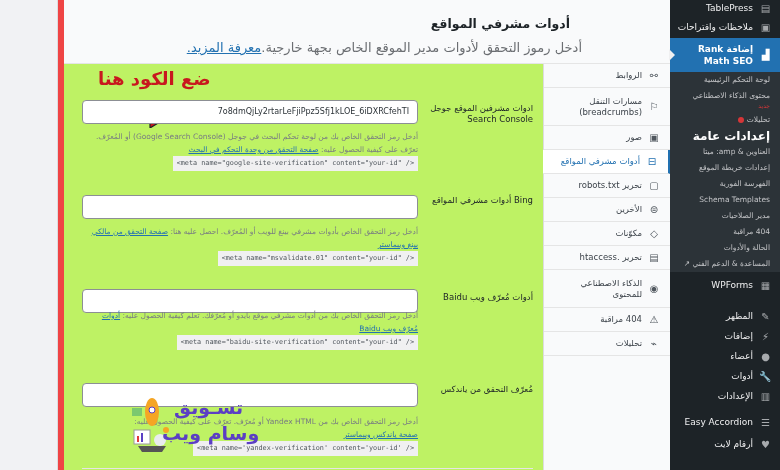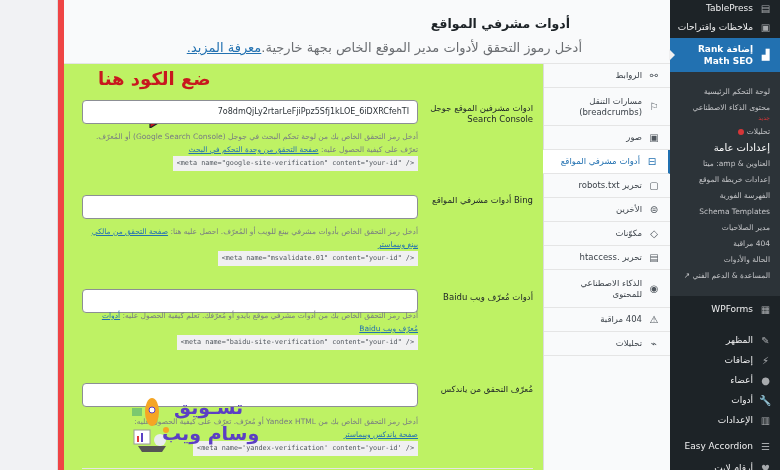--- a/index.html
+++ b/index.html
@@ -6,23 +6,23 @@
 html,body{width:780px;height:470px;overflow:hidden;background:#f0f0f1;font-family:"DejaVu Sans","Liberation Sans",sans-serif;}
 body{position:relative}
 .leftgap{position:absolute;left:0;top:0;width:58px;height:470px;background:#f1f2f4;border-right:1px solid #dcdcde}
 
 .adminbar{position:absolute;right:0;top:0;width:110px;height:470px;background:#1d2327;direction:rtl;}
 .ab-item{display:flex;align-items:center;gap:6px;padding:0 8px;color:#f0f0f1;font-size:9px;height:22px;white-space:nowrap}
 .ab-item .ic{width:13px;height:13px;display:inline-flex;align-items:center;justify-content:center;color:#a7aaad;font-size:10px;flex:0 0 13px}
 .ab-item.active{background:#2271b1;color:#fff;height:34px;align-items:center;font-weight:bold;line-height:12px;white-space:normal;position:relative}
 .ab-item.active .ic{color:#fff}
 .ab-item.active::after{content:"";position:absolute;left:-1px;top:50%;margin-top:-6px;border:6px solid transparent;border-left-color:#f0f0f1;border-right:0}
-.submenu{background:#2c3338;padding:12px 0}
+.submenu{background:#2c3338;padding:0 0}
 .sub{color:#c3c4c7;font-size:7.5px;padding:0 10px;height:16px;line-height:16px;white-space:nowrap;overflow:hidden}
-.sub.bold{color:#fff;font-weight:normal;font-size:10px}
+.sub.bold{color:#fff;font-weight:bold;font-size:12px}
 .sub.tall{height:auto;line-height:12px;white-space:normal;padding-top:2px;padding-bottom:2px}
 .badge-new{color:#d63638;font-size:6px;display:block;line-height:8px}
 .dot{display:inline-block;width:6px;height:6px;border-radius:50%;background:#d63638;margin-right:3px;vertical-align:middle}
 .sep{height:10px}
 
 .main{position:absolute;left:58px;top:0;width:612px;height:470px;background:#bef264;border-left:6px solid #ef4444;direction:rtl}
 .header{height:64px;background:#f9fafb;border-bottom:1px solid #e5e5e5;padding:16px 20px 0 20px}
 .header h1{font-size:12.5px;color:#1d2327;font-weight:bold;text-align:right;margin-right:80px}
 .header p{font-size:13px;color:#6b6e72;margin-top:9px;margin-right:68px;text-align:right}
 .header a{color:#2271b1;text-decoration:underline}

